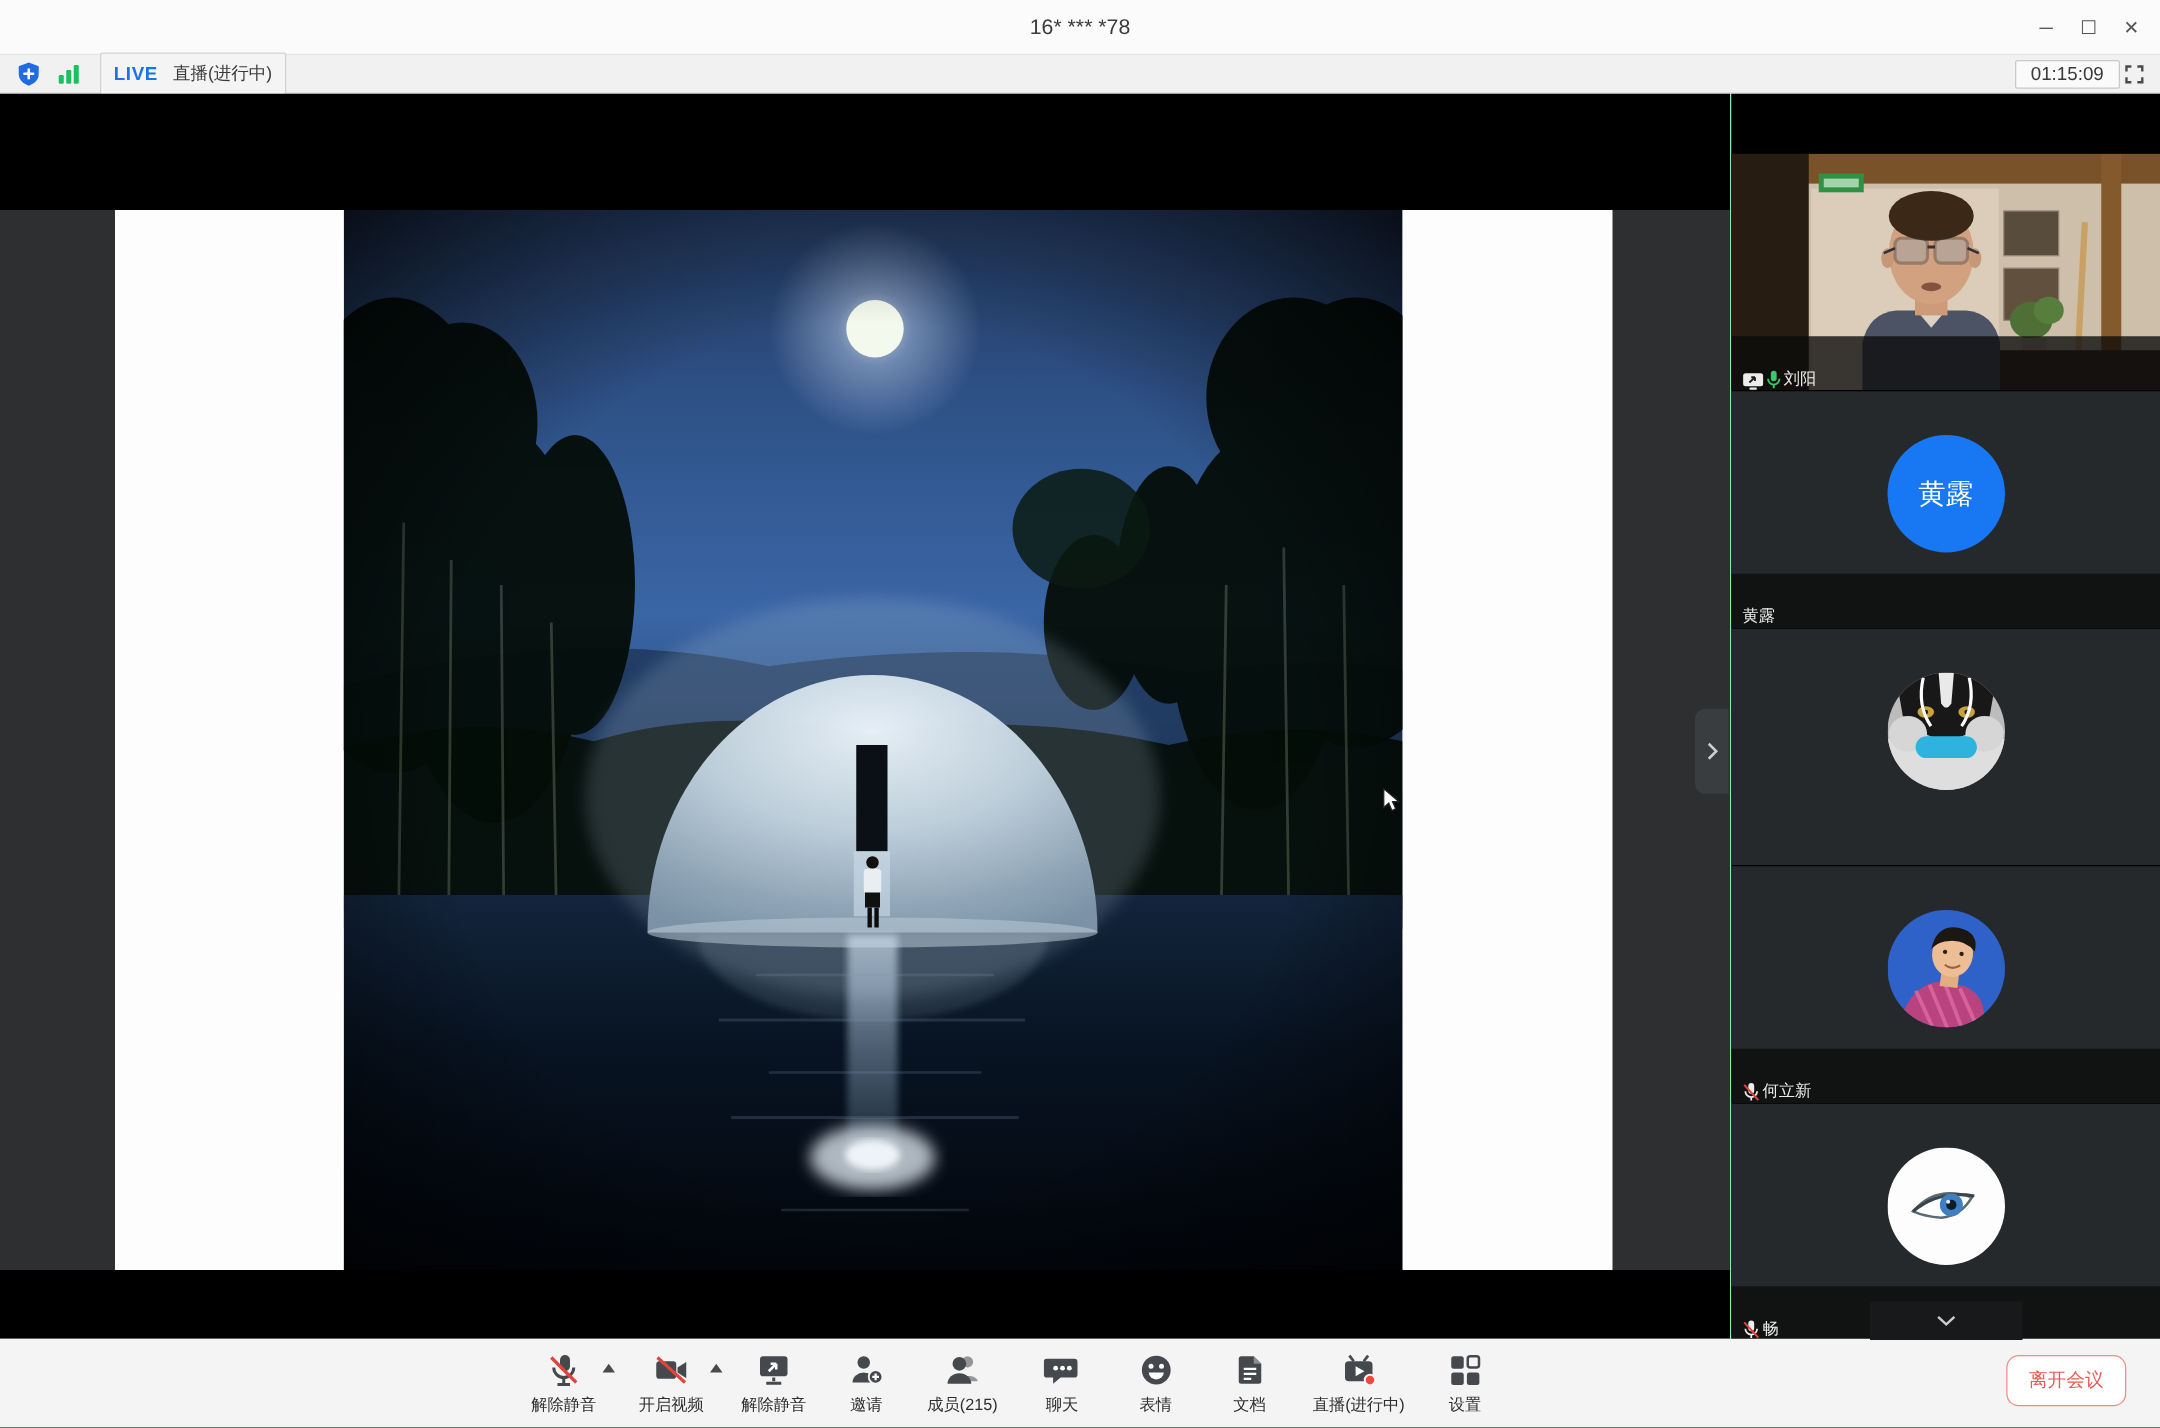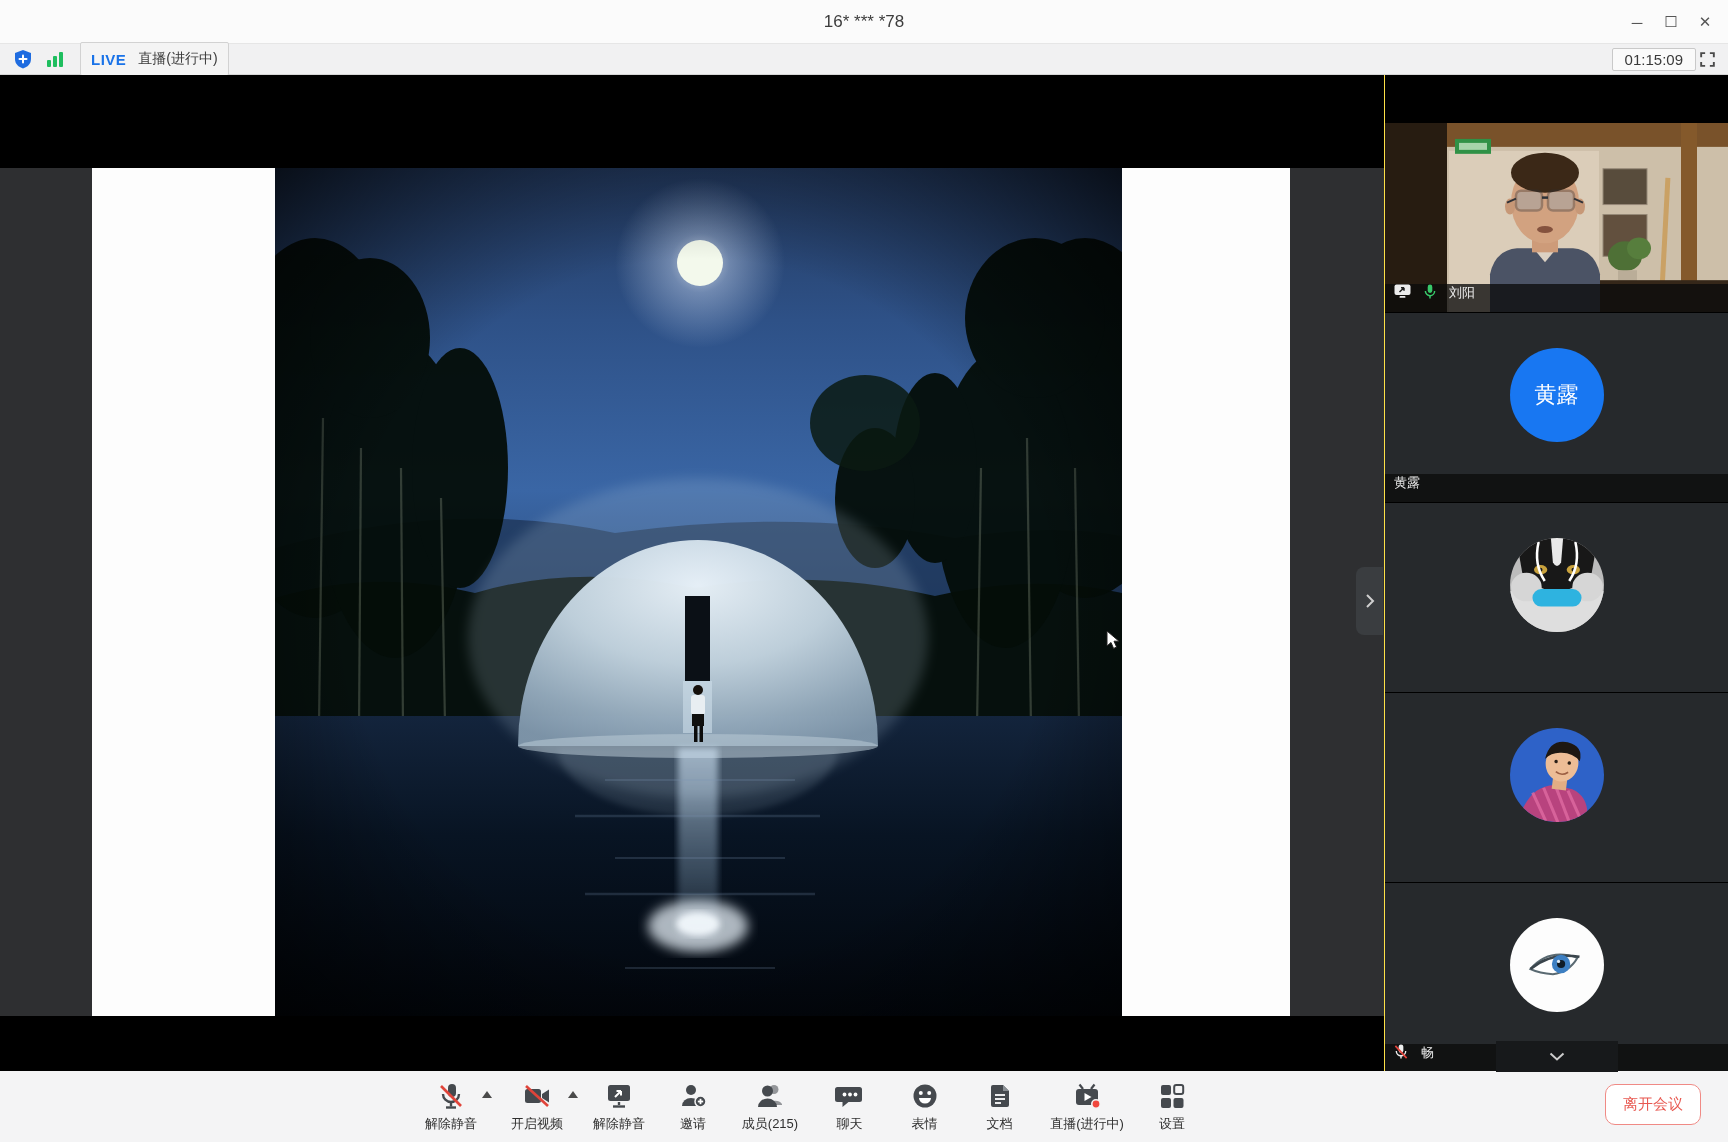--- a/index.html
+++ b/index.html
@@ -1,18 +1,18 @@
 <!DOCTYPE html>
 <html><head>
 <meta charset="utf-8">
 <style>
   * { margin:0; padding:0; box-sizing:border-box; }
   html,body { width:1728px; height:1142px; background:#000; }
   body { font-family:"Liberation Sans", sans-serif; }
-  .stage { position:relative; width:1728px; height:1142px; background:#fde047; overflow:hidden; }
+  .stage { position:relative; width:1728px; height:1142px; background:#86efac; overflow:hidden; }
 
   
   .titlebar { position:absolute; left:0; top:0; width:1728px; height:44px;
               background:#fbfbfb; border-bottom:1px solid #e6e6e6;
               display:flex; align-items:center; justify-content:center; }
   .title-text { font-size:17px; color:#3c3c3c; }
   .win-controls { position:absolute; right:6px; top:0; height:44px; display:flex; align-items:center; }
   .win-btn { width:34px; height:44px; display:flex; align-items:center; justify-content:center;
              color:#555; font-size:15px; cursor:default; }
 
@@ -41,23 +41,23 @@
                 display:flex; align-items:center; justify-content:center; }
   .cursor { position:absolute; left:1106px; top:630px; width:15px; height:21px; z-index:50; }
 
   
   .sidebar { position:absolute; left:1385px; top:75px; width:343px; height:993px;
              background:#000; padding-top:48px; }
   .tile { position:relative; width:343px; height:189px; background:#26292c; margin-bottom:1px; overflow:hidden; }
   .tile-center { position:absolute; inset:0 0 26px 0; display:flex; align-items:center; justify-content:center; }
   .avatar-circle { width:94px; height:94px; border-radius:50%; display:flex; align-items:center; justify-content:center; }
   .avatar-initials { background:#1877f2; color:#fff; font-size:22px; }
-  .name-bar { position:absolute; left:0; right:0; bottom:0; height:28px;
-              background:rgba(12,12,12,.78); display:flex; align-items:flex-start;
-              gap:13px; padding-left:9px; font-size:13px; color:#ececec; }
+  .name-bar { position:absolute; left:0; right:0; bottom:0; height:43px;
+              background:rgba(12,12,12,.78); display:flex; align-items:flex-end;
+              gap:2px; padding-left:9px; font-size:13px; color:#ececec; }
   .name-bar.with-badge { padding-left:0; }
   .host-badge { height:26px; display:flex; align-items:center; padding:0 11px;
                 background:#f09a38; color:#fff; font-size:13px; flex:0 0 auto; }
   .collapse-strip { position:absolute; left:50%; transform:translateX(-50%); bottom:0;
                     width:122px; height:31px; background:#17191b; z-index:5;
                     display:flex; align-items:center; justify-content:center; }
   .vid-svg { position:absolute; inset:0; }
   .vid-svg svg { display:block; width:100%; height:100%; }
 
   
@@ -355,20 +355,31 @@
                 <ellipse cx="49" cy="34" rx="16" ry="18" fill="#edbd96"></ellipse>
                 <path d="M32,32 Q34,12 52,13 Q68,15 66,30 Q58,22 46,24 Q37,25 32,32 Z" fill="#1d1712"></path>
                 <circle cx="43" cy="33" r="1.7" fill="#2a2018"></circle>
                 <circle cx="56" cy="33" r="1.7" fill="#2a2018"></circle>
                 <path d="M44,43 Q50,47 56,42" stroke="#9c5f43" stroke-width="1.6" fill="none"></path>
               </g>
             </g>
           </svg>
         </div>
       </div>
+      <div class="name-bar">
+        <span class="small-mic">
+          <svg width="14" height="16" viewBox="0 0 14 17">
+            <rect x="4.5" y="0.5" width="5" height="9" rx="2.5" fill="#ededed"></rect>
+            <path d="M2,7.5 a5,5 0 0 0 10,0" stroke="#ededed" stroke-width="1.5" fill="none"></path>
+            <line x1="7" y1="12.8" x2="7" y2="15.4" stroke="#ededed" stroke-width="1.5"></line>
+            <line x1="1" y1="2" x2="13" y2="15" stroke="#e5443c" stroke-width="1.8"></line>
+          </svg>
+        </span>
+        <span>何立新</span>
+      </div>
     </div>
 
     <div class="tile">
       <div class="tile-center">
         <div class="avatar-circle">
           <svg width="94" height="94" viewBox="0 0 92 92">
             <circle cx="46" cy="46" r="46" fill="#fdfdfd"></circle>
             <path d="M20,50 Q38,29 66,39 Q58,53 42,55 Q29,54 20,50 Z" fill="#fff" stroke="#5a6a72" stroke-width="2"></path>
             <path d="M20,50 Q40,33 68,38" fill="none" stroke="#3a454c" stroke-width="2.5"></path>
             <circle cx="50" cy="45" r="9" fill="#3d7fc2"></circle>

